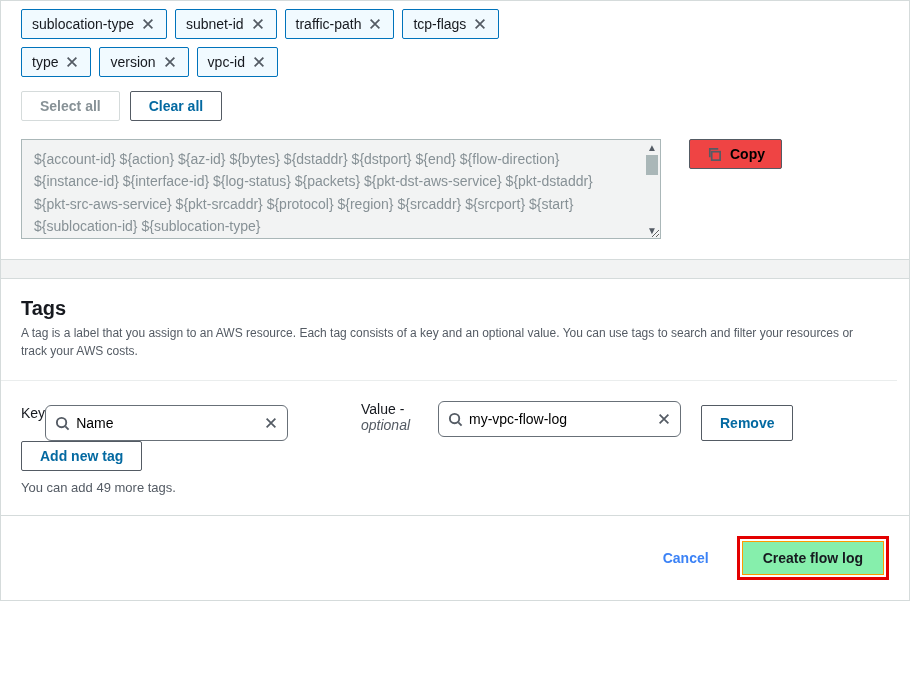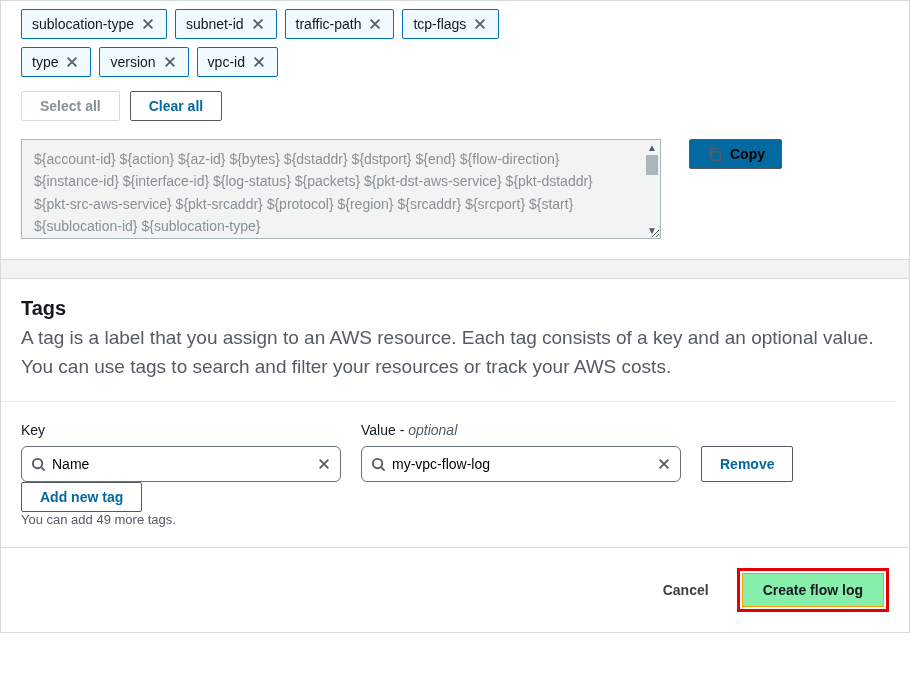--- a/index.html
+++ b/index.html
@@ -116,55 +116,55 @@
     padding: 2px 0;
   }
   .scroll-thumb {
     width: 12px;
     height: 20px;
     background: #aab7b8;
     margin: 0 auto;
   }
   .copy-btn {
     border: 1px solid #545b64;
-    background: #0369a1;
+    background: #ef4444;
     padding: 6px 16px;
     border-radius: 2px;
     font-weight: 700;
     font-size: 14px;
     cursor: pointer;
     display: inline-flex;
     align-items: center;
     gap: 8px;
   }
   .section-tags {
     padding: 18px 32px 20px 20px;
     background: #ffffff;
   }
   .tags-header {
     font-size: 20px;
     font-weight: 700;
     margin-bottom: 4px;
   }
   .tags-desc {
-    font-size: 19px;
+    font-size: 12px;
     color: #545b64;
     line-height: 1.5;
     margin-bottom: 0;
   }
   .tags-divider-inner {
     border-top: 1px solid #eaeded;
     margin: 20px -20px;
   }
   .kv-row {
     display: flex;
     gap: 20px;
     align-items: flex-end;
   }
-  .kv-col { display: flex; flex-direction: column; }
+  .kv-col { display: flex; }
   .kv-col.key { width: 320px; }
   .kv-col.val { width: 320px; }
   .optional { font-style: italic; color: #545b64; font-weight: 400; }
   .input-wrap {
     position: relative;
     display: flex;
     align-items: center;
     border: 1px solid #687078;
     border-radius: 6px;
     padding: 0 8px;
@@ -182,37 +182,37 @@
     width: 16px;
     height: 16px;
     color: #545b64;
     display: inline-flex;
     align-items: center;
     justify-content: center;
   }
   .more-text {
     font-size: 13px;
     color: #545b64;
-    margin-top: 0;
+    margin-top: 9px;
   }
   .footer {
     background: #ffffff;
     border-top: 1px solid #d5dbdb;
     padding: 20px;
     display: flex;
     justify-content: flex-end;
     gap: 16px;
     align-items: center;
   }
   .btn-link {
     background: none;
     border: none;
     font-weight: 700;
     font-size: 14px;
-    color: #404040;
+    color: #3b82f6;
     cursor: pointer;
     padding: 8px 12px;
   }
   .btn-primary-wrap {
     border: 3px solid #e30000;
     padding: 2px;
   }
   .btn-primary {
     background: #86efac;
     border: 1px solid #ff9900;

